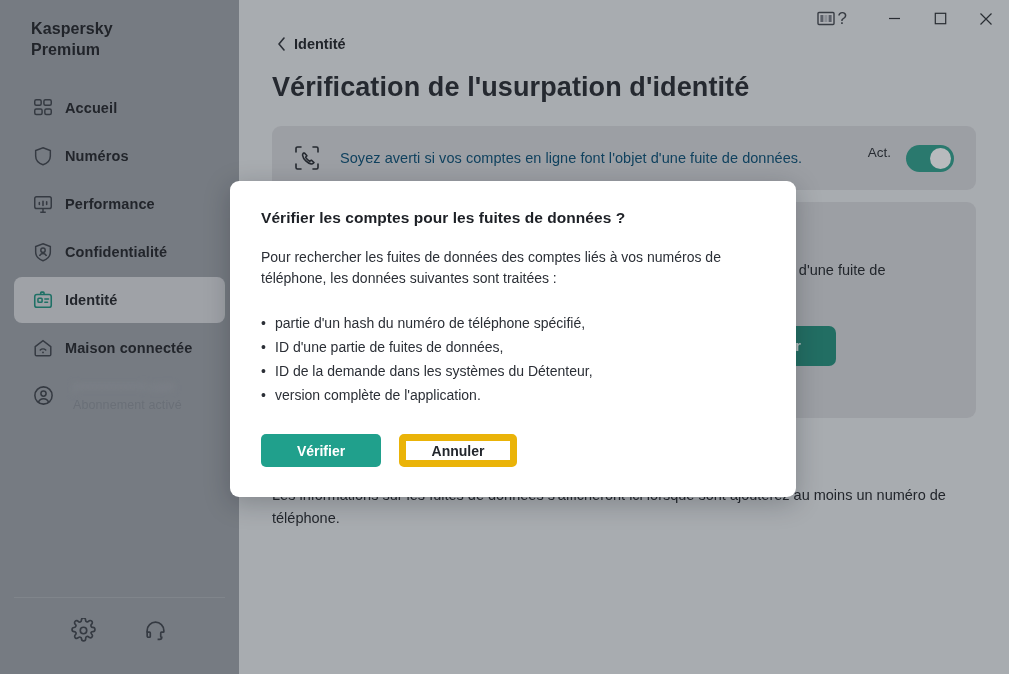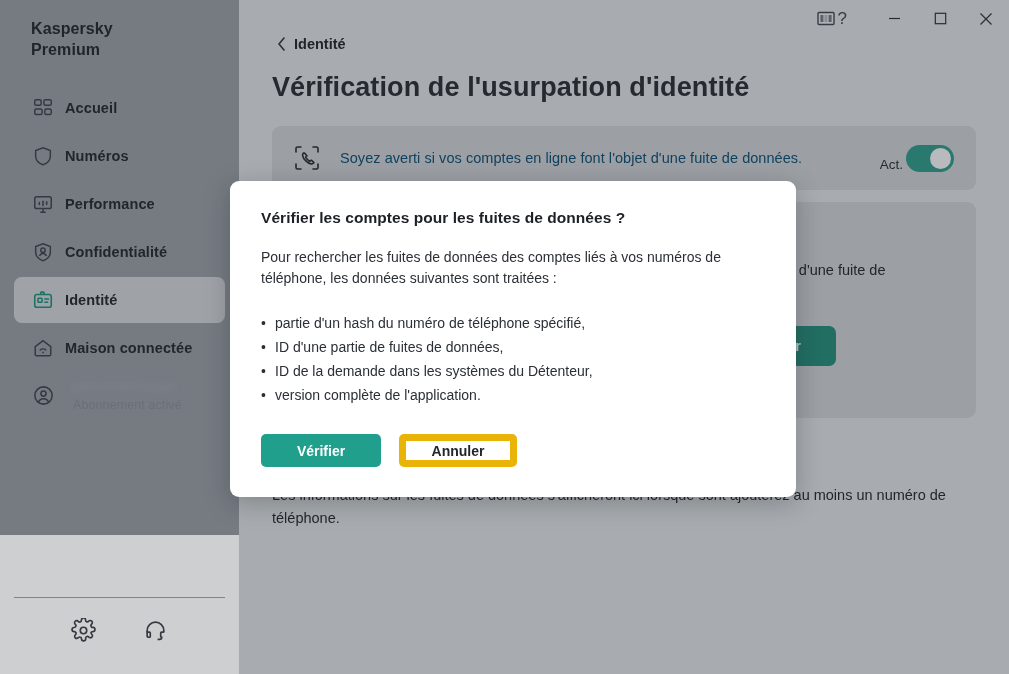--- a/index.html
+++ b/index.html
@@ -17,21 +17,21 @@
     width: 1009px;
     height: 674px;
     background: #ffffff;
     overflow: hidden;
   }
 
   
   #sidebar {
     position: absolute;
     left: 0; top: 0;
-    width: 239px; height: 535px;
+    width: 239px; height: 674px;
     background: #8f949c;
     z-index: 2;
   }
 
   .brand {
     position: absolute;
     left: 31px; top: 18px;
     font-size: 16px;
     font-weight: bold;
     color: #22252b;
@@ -199,21 +199,21 @@
     padding: 0 22px 0 20px;
   }
   .banner-ico { width: 30px; height: 30px; flex: 0 0 30px; color: #272b32; }
   .banner-text {
     flex: 1;
     margin-left: 18px;
     font-size: 14.5px;
     color: #0c4a6e;
     letter-spacing: .05px;
   }
-  .banner-toggle-wrap { display: flex; align-items: flex-end; gap: 3px; }
+  .banner-toggle-wrap { display: flex; align-items: flex-start; gap: 15px; }
   .toggle-label { font-size: 13.5px; color: #2a2e35; }
   .toggle {
     width: 48px; height: 27px;
     border-radius: 14px;
     background: #2e9182;
     position: relative;
     cursor: pointer;
   }
   .toggle-knob {
     position: absolute;

